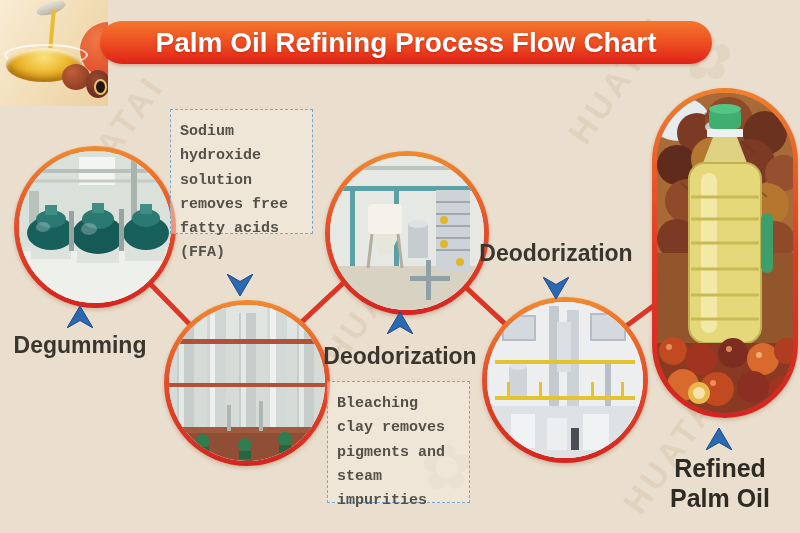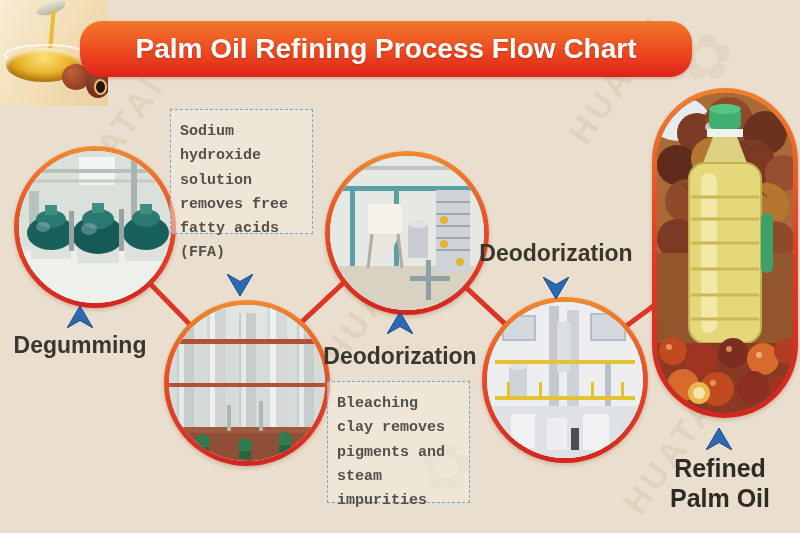--- a/index.html
+++ b/index.html
@@ -7,21 +7,21 @@
     position:relative;width:800px;height:533px;overflow:hidden;
     background:#eadfce;
     font-family:"Liberation Sans","DejaVu Sans",sans-serif;
   }
   
   .wm{position:absolute;font-weight:bold;font-size:34px;color:rgba(183,146,108,0.16);
       transform:rotate(-55deg);letter-spacing:4px;white-space:nowrap;pointer-events:none;}
   .wm-flower{position:absolute;font-size:64px;color:rgba(140,115,80,0.08);pointer-events:none;}
   
   .banner{
-    position:absolute;left:80px;top:21px;width:612px;height:56px;border-radius:22px;
+    position:absolute;left:100px;top:21px;width:612px;height:43px;border-radius:22px;
     background:linear-gradient(180deg,#f4772c 0%,#ec4a20 55%,#de2218 100%);
     display:flex;align-items:center;justify-content:center;z-index:6;
     box-shadow:0 2px 3px rgba(150,40,10,0.25);
   }
   .banner span{color:#ffffff;font-weight:bold;font-size:28px;text-shadow:0 1px 2px rgba(130,10,5,0.35);}
   
   .intro{position:absolute;left:0;top:0;width:108px;height:106px;overflow:hidden;z-index:1;
          background:linear-gradient(120deg,#f8ecd4 0%,#f1dbb2 60%,#ecd0a0 100%);}
   .red-dot{position:absolute;left:80px;top:22px;width:56px;height:56px;border-radius:50%;
            background:radial-gradient(circle at 35% 30%,#f07a48,#e04a28 75%);}

